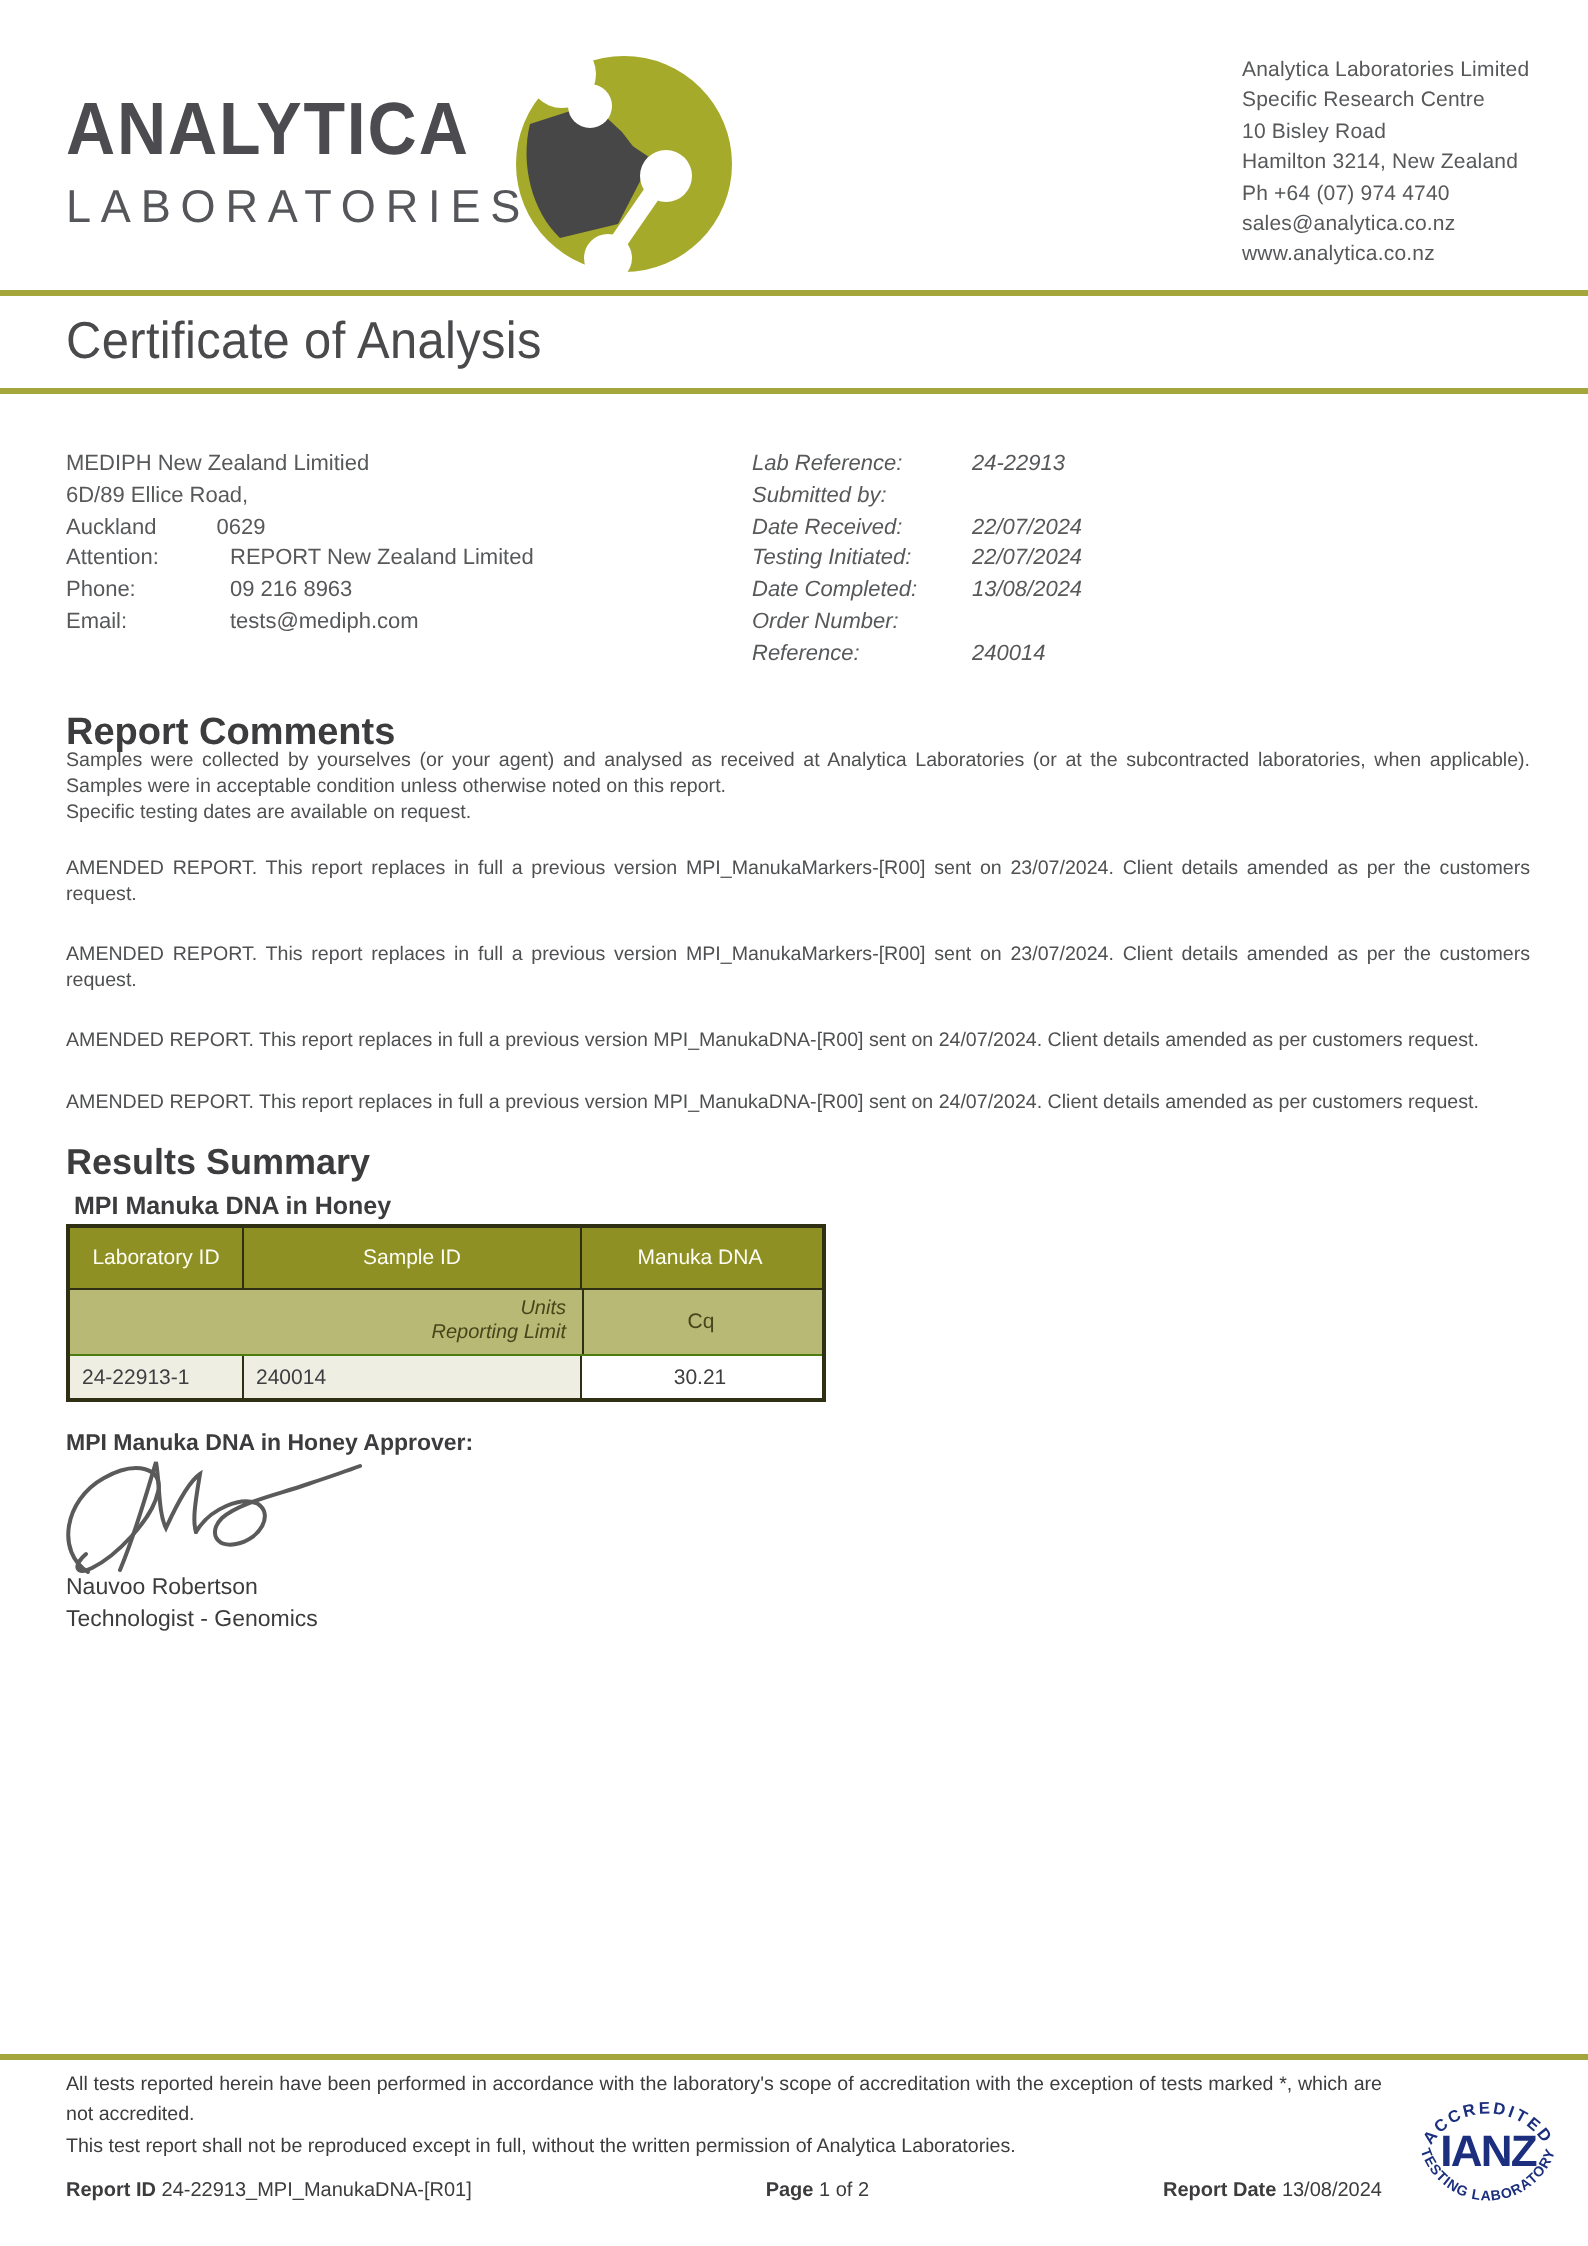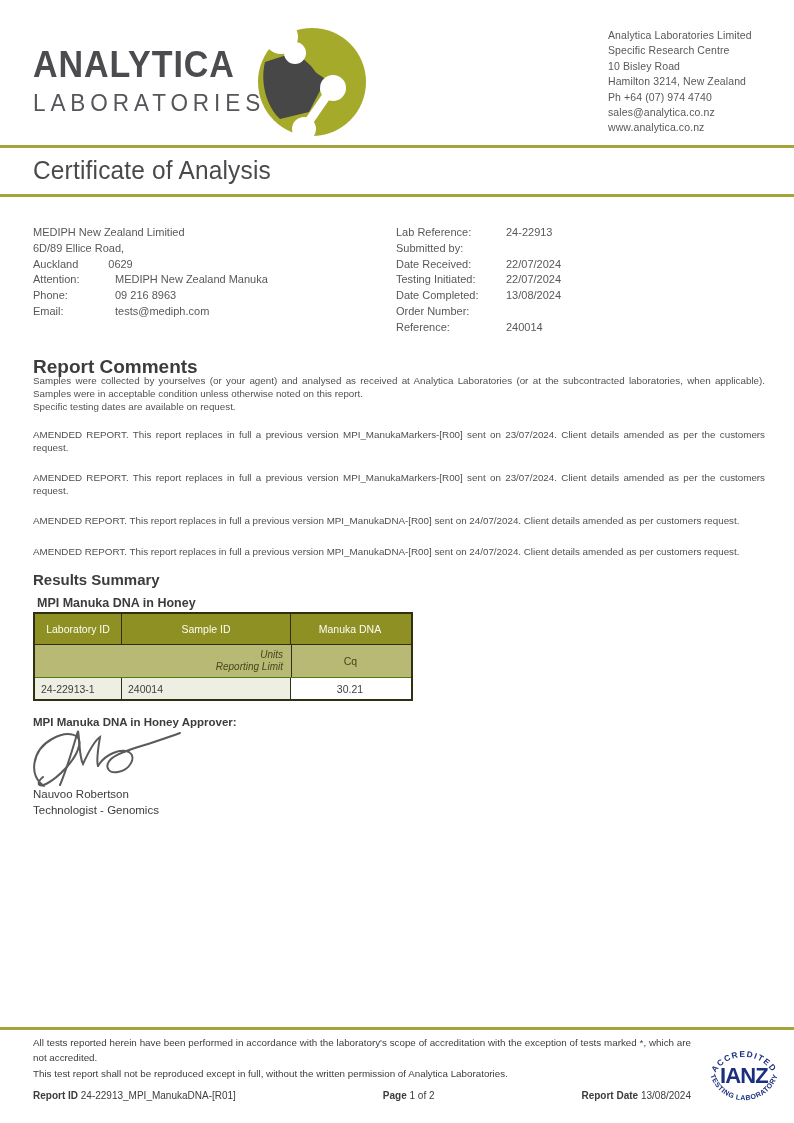--- a/index.html
+++ b/index.html
@@ -5,21 +5,21 @@
   html,body{margin:0;padding:0;background:#ffffff;}
   .page{position:relative;width:794px;height:1123px;background:#fff;margin:0 auto;
         font-family:"Liberation Sans", sans-serif;color:#3e3e40;overflow:hidden;}
   .abs{position:absolute;}
 
   
   .wordmark-1{font-size:37px;font-weight:800;color:#4b4b50;letter-spacing:1px;
               transform:scaleX(.92);transform-origin:left top;line-height:38px;}
   .wordmark-2{font-size:23px;font-weight:400;color:#55565a;letter-spacing:5px;
               transform:scaleX(.98);transform-origin:left top;line-height:30px;margin-top:4px;}
-  .contact{font-size:10.5px;line-height:15.4px;color:#57585a;letter-spacing:.1px;}
+  .contact{font-size:10.5px;line-height:15.4px;color:#57585a;letter-spacing:.1px;margin-left:13px;}
 
   .rule{left:0;width:794px;height:3px;background:#a4a53b;}
 
   .coa-title{font-size:26px;font-weight:500;color:#4a4a4d;transform:scaleX(.94);
              transform-origin:left top;letter-spacing:.2px;}
 
   
   .infoblock{font-size:11px;line-height:15.8px;color:#57585a;}
   .info-row .lbl{display:inline-block;}
   .client .lbl{width:82px;}
@@ -27,21 +27,21 @@
   .city-gap{display:inline-block;width:30px;}
 
   
   .h-main{font-size:19px;font-weight:700;color:#3c3c3e;}
   .comments{width:732px;font-size:9.8px;line-height:13.2px;color:#4f5052;text-align:justify;}
   .comments p{margin:0;}
   .comments p.sp{margin-bottom:14px;}
   .comments p.blk{margin-bottom:17px;}
 
   
-  .h-results{font-size:15px;font-weight:700;color:#3c3c3e;}
+  .h-results{font-size:18px;font-weight:700;color:#3c3c3e;}
   .h-sub{font-size:12.5px;font-weight:700;color:#3c3c3e;}
   .rtable{width:376px;border:2px solid #2f2f13;font-size:10.5px;}
   .trow{display:flex;}
   .tcell{box-sizing:border-box;}
   .thead{background:#8f9023;color:#fdfdf5;height:30px;align-items:center;}
   .thead .tcell{display:flex;align-items:center;justify-content:center;height:100%;
                 border-right:1px solid #2f2f13;}
   .thead .tcell:last-child{border-right:none;}
   .tsub{background:#b9b976;color:#45461a;height:32px;border-top:1px solid #2f2f13;}
   .tsub .units{display:flex;flex-direction:column;align-items:flex-end;justify-content:center;
@@ -98,26 +98,26 @@
   </div>
 
   <div class="abs rule" style="top:145px;"></div>
   <div class="abs coa-title" style="left:33px;top:155px;">Certificate of Analysis</div>
   <div class="abs rule" style="top:194px;"></div>
 
   <div class="abs infoblock client" style="left:33px;top:225px;">
     <div>MEDIPH New Zealand Limitied</div>
     <div>6D/89 Ellice Road,</div>
     <div><span>Auckland</span><span class="city-gap"></span><span>0629</span></div>
-    <div class="info-row"><span class="lbl">Attention:</span><span>MEDIPH New Zealand Manuka</span></div>
+    <div class="info-row"><span class="lbl">Attention:</span><span>REPORT New Zealand Limited</span></div>
     <div class="info-row"><span class="lbl">Phone:</span><span>09 216 8963</span></div>
     <div class="info-row"><span class="lbl">Email:</span><span>tests@mediph.com</span></div>
   </div>
 
-  <div class="abs infoblock lab" style="left:396px;top:225px;">
+  <div class="abs infoblock lab" style="left:376px;top:225px;font-style:italic;">
     <div class="info-row"><span class="lbl">Lab Reference:</span><span>24-22913</span></div>
     <div class="info-row"><span class="lbl">Submitted by:</span><span></span></div>
     <div class="info-row"><span class="lbl">Date Received:</span><span>22/07/2024</span></div>
     <div class="info-row"><span class="lbl">Testing Initiated:</span><span>22/07/2024</span></div>
     <div class="info-row"><span class="lbl">Date Completed:</span><span>13/08/2024</span></div>
     <div class="info-row"><span class="lbl">Order Number:</span><span></span></div>
     <div class="info-row"><span class="lbl">Reference:</span><span>240014</span></div>
   </div>
 
   <div class="abs h-main" style="left:33px;top:356px;">Report Comments</div>

